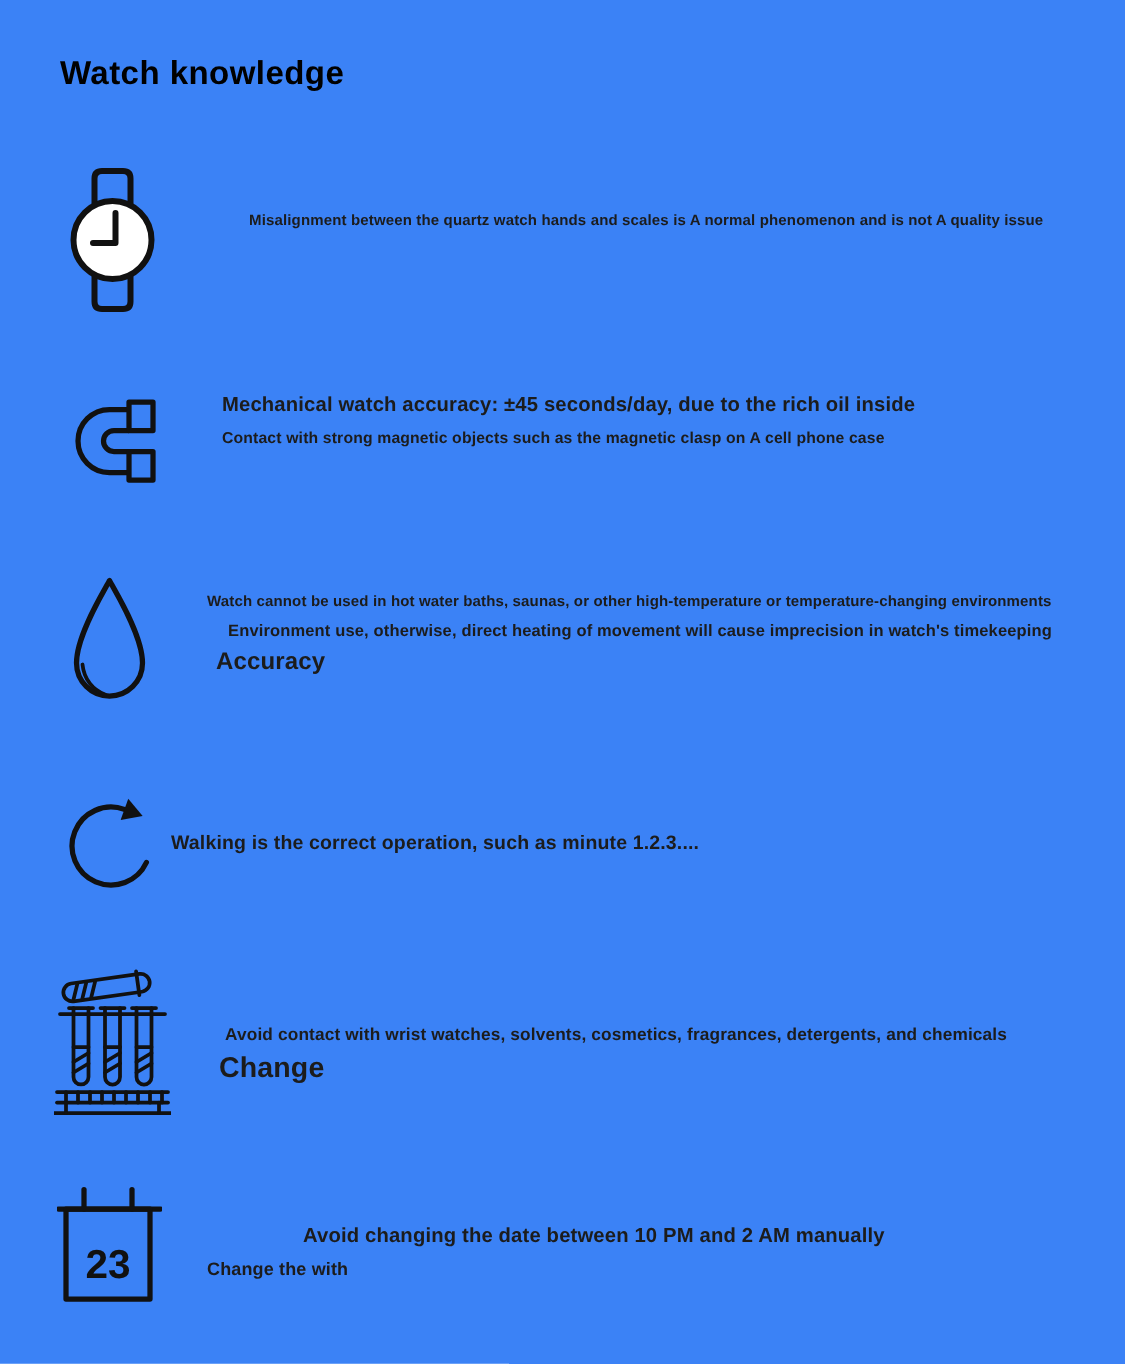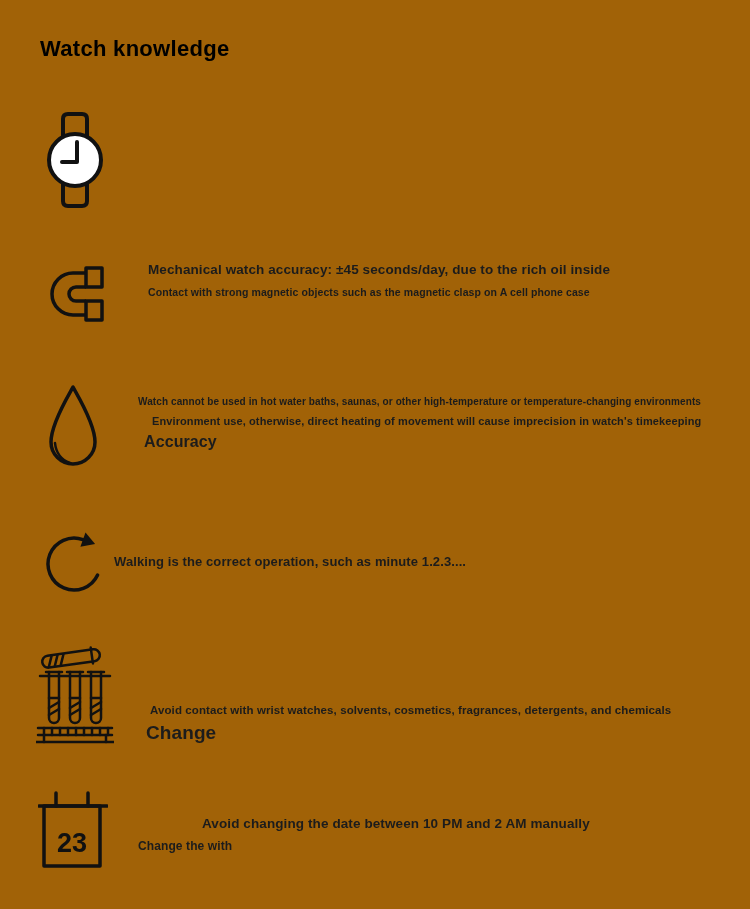--- a/index.html
+++ b/index.html
@@ -1,21 +1,21 @@
 <!DOCTYPE html>
 <html><head>
 <meta charset="utf-8">
 <style>
   html, body { margin: 0; padding: 0; }
   body {
     width: 750px; height: 909px;
     background: #ffffff;
     font-family: "Liberation Sans", sans-serif;
   }
-  .page { position: absolute; left: 0; top: 0; width: 750px; height: 909px; overflow: hidden; background: #a16207; }
+  .page { position: absolute; left: 0; top: 0; width: 750px; height: 909px; overflow: hidden; background: #3b82f6; }
   .abs { position: absolute; }
   .title { margin: 0; font-size: 22px; font-weight: bold; color: #000; letter-spacing: .3px; }
   .txt p { margin: 0; font-weight: bold; color: #1c1c1c; white-space: nowrap; letter-spacing: .1px; }
   .icon svg { display: block; width: 100%; height: 100%; }
 </style>
 </head>
 <body>
 
 <div class="page">
 
@@ -26,20 +26,21 @@
       <svg viewBox="0 0 66 100">
         <g stroke="#111" stroke-width="4" fill="none" stroke-linecap="round" stroke-linejoin="round">
           <path d="M21,28 L21,9 Q21,4 26,4 L40,4 Q45,4 45,9 L45,28"></path>
           <path d="M21,72 L21,91 Q21,96 26,96 L40,96 Q45,96 45,91 L45,72"></path>
           <circle cx="33" cy="50" r="26" fill="#fff"></circle>
           <path d="M35,32 L35,52 L20,52"></path>
         </g>
       </svg>
     </div>
     <div class="abs txt" style="left:148px;top:142px">
+      <p style="font-size:10px;margin-left:18px">Misalignment between the quartz watch hands and scales is A normal phenomenon and is not A quality issue</p>
     </div>
   </div>
 
   <div>
     <div class="abs icon" style="left:40px;top:263px;width:68px;height:64px">
       <svg viewBox="0 0 68 64">
         <g stroke="#111" stroke-width="3.5" fill="none" stroke-linejoin="round">
           <path d="M46,10 L33,10 A21,21 0 0 0 33,52 L46,52"></path>
           <path d="M46,24 L36,24 A7,7 0 0 0 36,38 L46,38"></path>
           <rect x="46" y="5" width="16" height="19"></rect>
@@ -122,21 +123,21 @@
           <line x1="48" y1="86" x2="48" y2="93"></line>
           <line x1="56" y1="86" x2="56" y2="93"></line>
           <line x1="64" y1="86" x2="64" y2="93"></line>
           <line x1="72" y1="86" x2="72" y2="93"></line>
           <line x1="0" y1="100" x2="78" y2="100"></line>
           <line x1="8" y1="93" x2="8" y2="100"></line>
           <line x1="70" y1="93" x2="70" y2="100"></line>
         </g>
       </svg>
     </div>
-    <div class="abs txt" style="left:146px;top:704px">
+    <div class="abs txt" style="left:146px;top:684px">
       <p style="font-size:11.5px;margin-left:4px">Avoid contact with wrist watches, solvents, cosmetics, fragrances, detergents, and chemicals</p>
       <p style="font-size:19px;margin-top:6px">Change</p>
     </div>
   </div>
 
   <div>
     <div class="abs icon" style="left:38px;top:788px;width:70px;height:84px">
       <svg viewBox="0 0 70 84">
         <g stroke="#111" stroke-width="3.5" fill="none" stroke-linecap="round" stroke-linejoin="round">
           <line x1="1" y1="18" x2="69" y2="18"></line>

